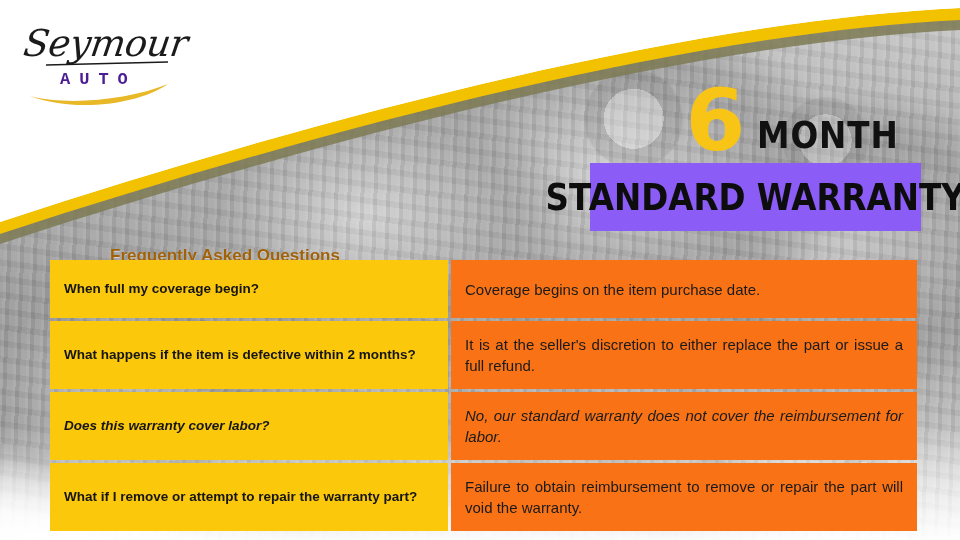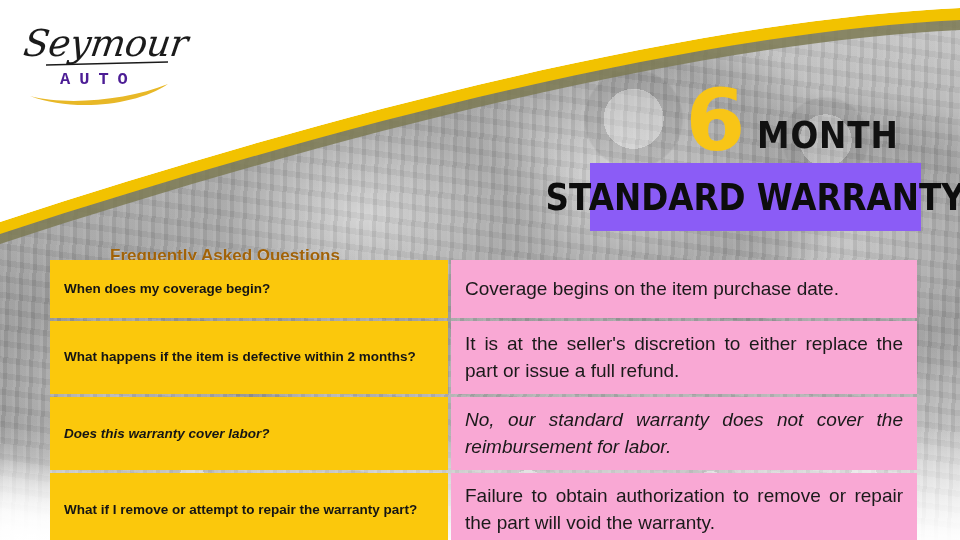--- a/index.html
+++ b/index.html
@@ -194,22 +194,22 @@
   }
   .faq-q {
     width: 370px;
     background: #FBC80C;
     font-weight: bold;
     font-size: 13.5px;
     line-height: 1.35;
     color: #151515;
   }
   .faq-a {
-    background: #f9a8d4;
-    font-size: 19px;
+    background: #f97316;
+    font-size: 15px;
     line-height: 1.4;
     color: #1a1a1a;
     text-align: justify;
     text-justify: inter-word;
     margin-left: 19px;
   }
   .r1 td { height: 38px; }
   .r2 td { height: 48px; }
   .r3 td { height: 48px; font-style: italic; }
   .r4 td { height: 48px; }
@@ -257,31 +257,31 @@
 
   <div class="warranty-bar">
     <span>STANDARD WARRANTY</span>
   </div>
 
   <div class="faq-title">Frequently Asked Questions</div>
 
   <table class="faq-table">
     <tbody>
       <tr class="r1">
-        <td class="faq-q">When does my coverage begin?</td>
+        <td class="faq-q">When full my coverage begin?</td>
         <td class="faq-a">Coverage begins on the item purchase date.</td>
       </tr>
       <tr class="r2">
         <td class="faq-q">What happens if the item is defective within 2 months?</td>
         <td class="faq-a">It is at the seller's discretion to either replace the part or issue a full refund.</td>
       </tr>
       <tr class="r3">
         <td class="faq-q">Does this warranty cover labor?</td>
         <td class="faq-a">No, our standard warranty does not cover the reimbursement for labor.</td>
       </tr>
       <tr class="r4">
         <td class="faq-q">What if I remove or attempt to repair the warranty part?</td>
-        <td class="faq-a">Failure to obtain authorization to remove or repair the part will void the warranty.</td>
+        <td class="faq-a">Failure to obtain reimbursement to remove or repair the part will void the warranty.</td>
       </tr>
     </tbody>
   </table>
 
 </div>
 
 </body></html>

